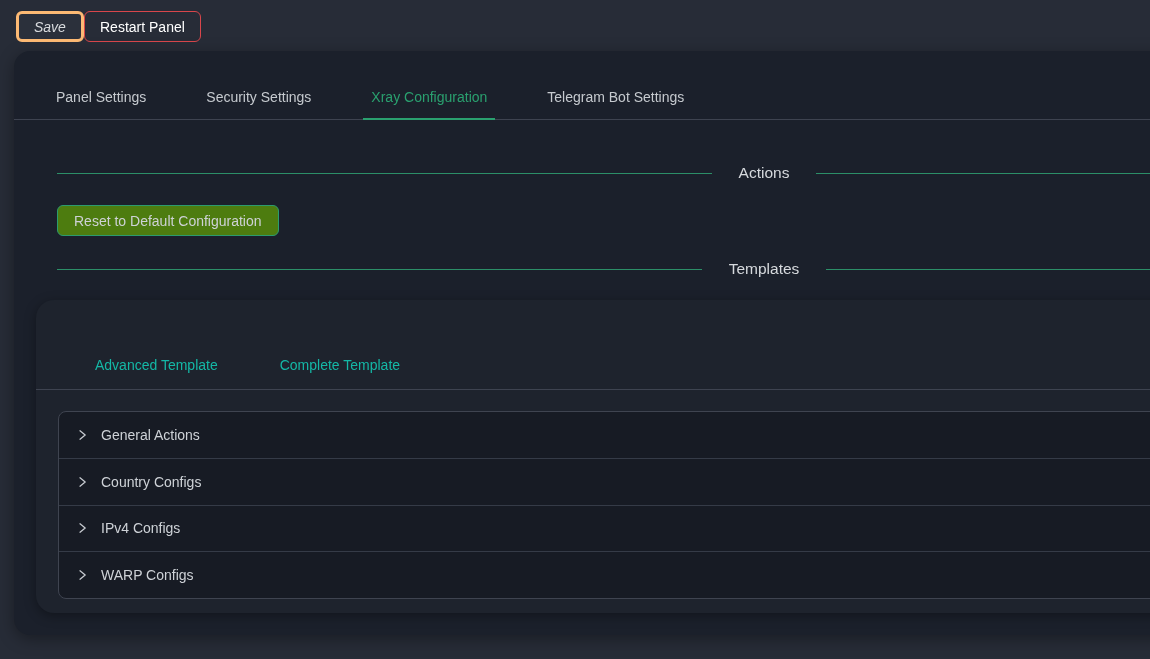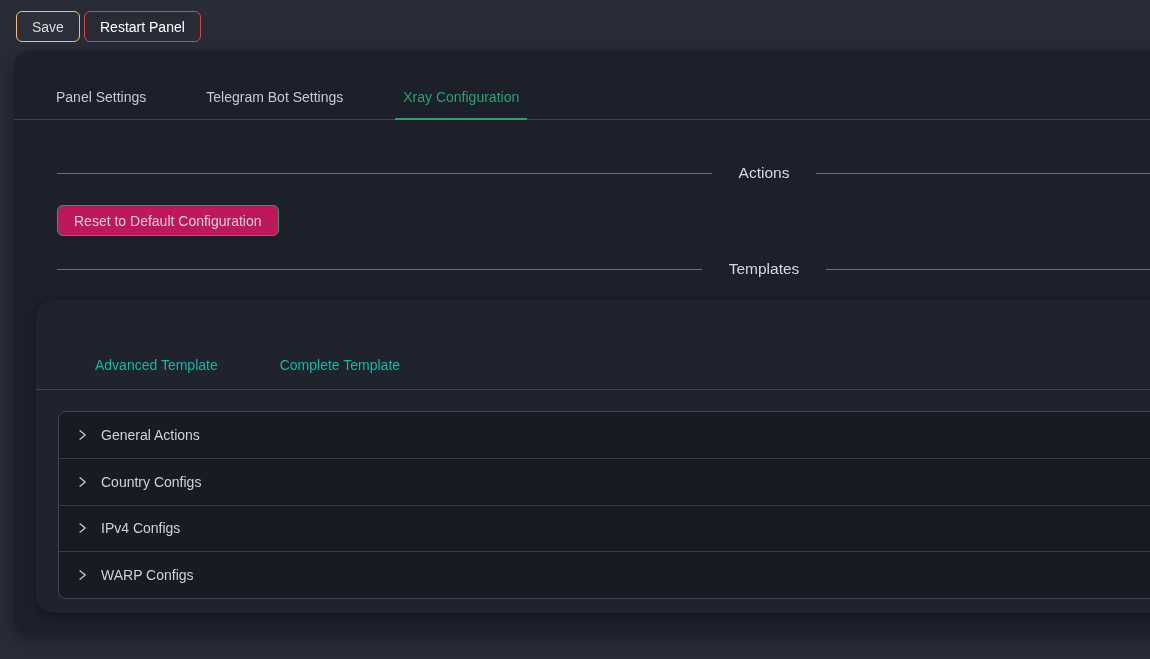--- a/index.html
+++ b/index.html
@@ -19,23 +19,24 @@
     display: inline-flex; align-items: center;
     padding: 0 15px;
     border-radius: 6px;
     background: transparent;
     font-size: 14px;
     cursor: pointer;
     white-space: nowrap;
   }
   .btn-save {
     left: 16px;
-    border: 1px solid #fdba74;
+    border: 3px solid #fdba74;
     background: #2b303b;
     color: #d9dbde;
+    font-style: italic;
   }
   .btn-restart {
     left: 84px;
     border: 1px solid #d8464b;
     color: #ffffff;
   }
   .main-card {
     position: absolute; left: 14px; top: 51px;
     width: 1500px; height: 584px;
     background: #1b202b;
@@ -74,21 +75,21 @@
   }
   .divider-actions { top: 111px; }
   .divider-templates { top: 207px; }
   .btn-reset {
     position: absolute; left: 43px; top: 154px;
     height: 31px;
     display: inline-flex; align-items: center;
     padding: 0 16px;
     border: 1px solid #2c9b6e;
     border-radius: 6px;
-    background: #be185d;
+    background: #4d7c0f;
     color: #ced2d6;
     font-size: 14px;
     cursor: pointer;
     white-space: nowrap;
   }
   
   .templates-card {
     position: absolute; left: 22px; top: 249px;
     width: 1456px; height: 313px;
     background: #1e232d;
@@ -145,22 +146,23 @@
 
 <div class="topbar">
   <button class="btn btn-save">Save</button>
   <button class="btn btn-restart">Restart Panel</button>
 </div>
 
 <div class="main-card">
 
   <div class="tabbar">
     <div class="tab">Panel Settings</div>
+    <div class="tab">Security Settings</div>
+    <div class="tab active">Xray Configuration</div>
     <div class="tab">Telegram Bot Settings</div>
-    <div class="tab active">Xray Configuration</div>
   </div>
 
   <div class="divider divider-actions">
     <div class="line"></div>
     <div class="divider-text">Actions</div>
     <div class="line"></div>
   </div>
 
   <button class="btn-reset">Reset to Default Configuration</button>
 

